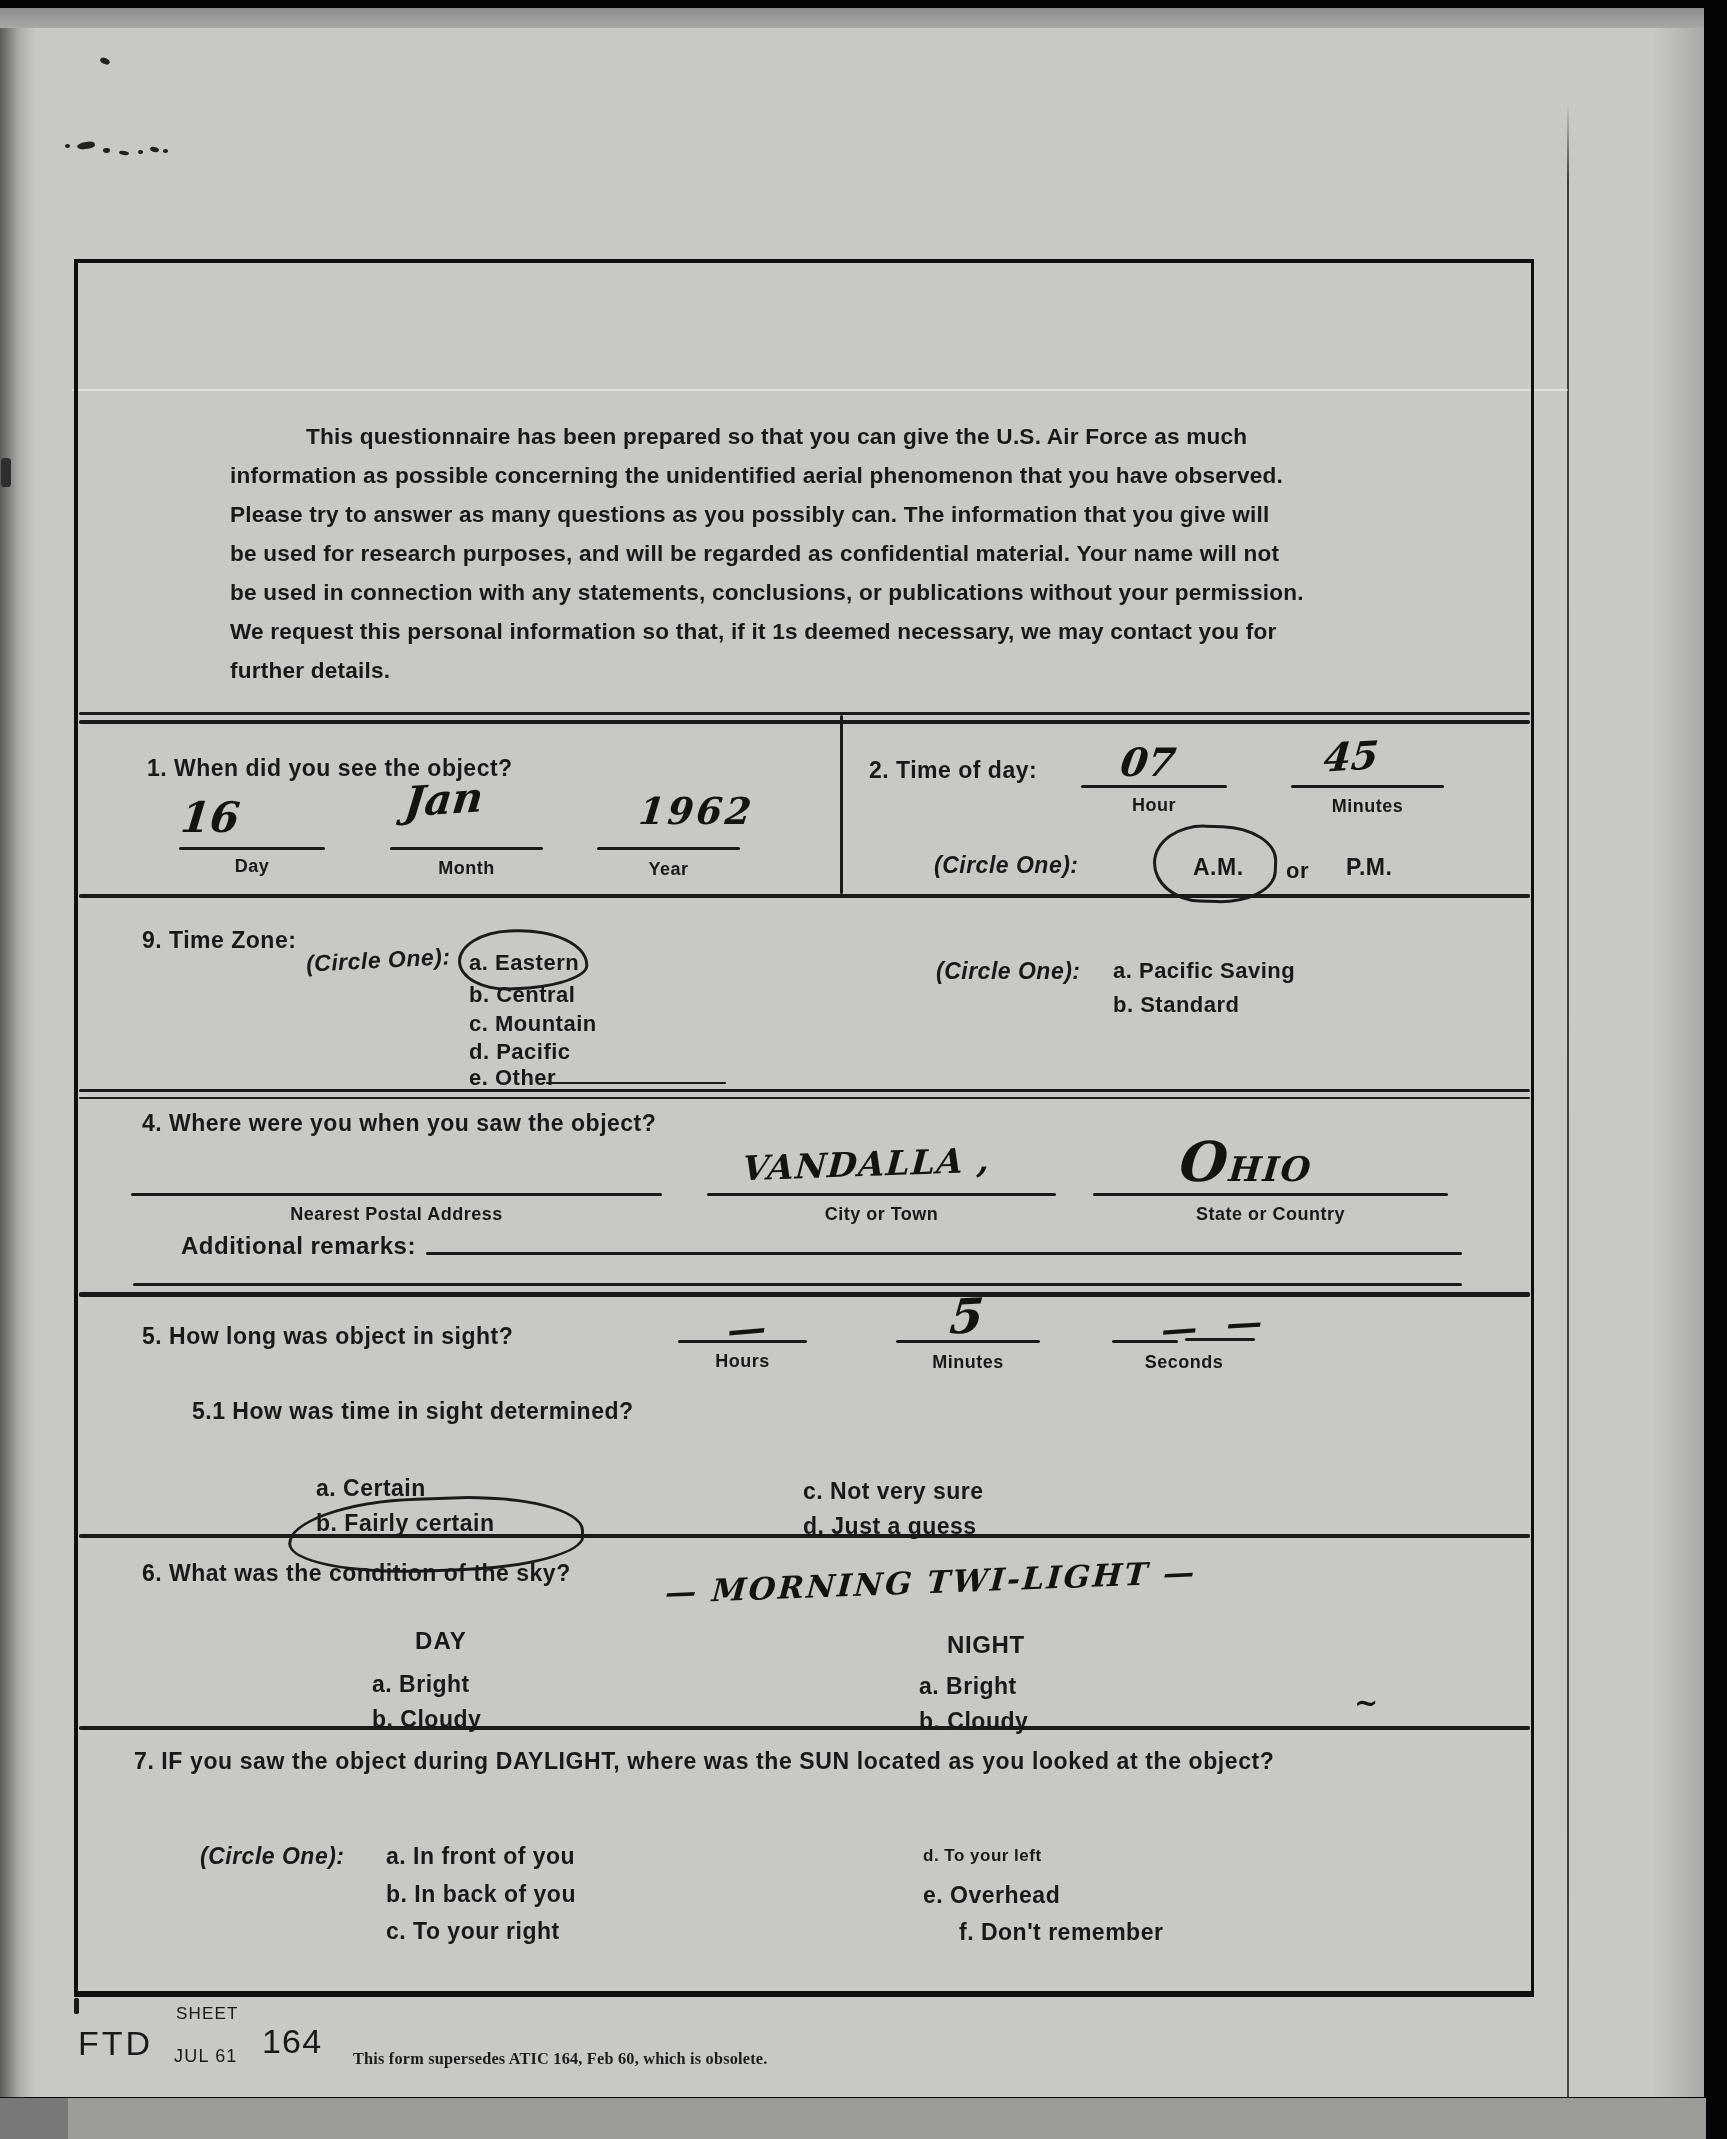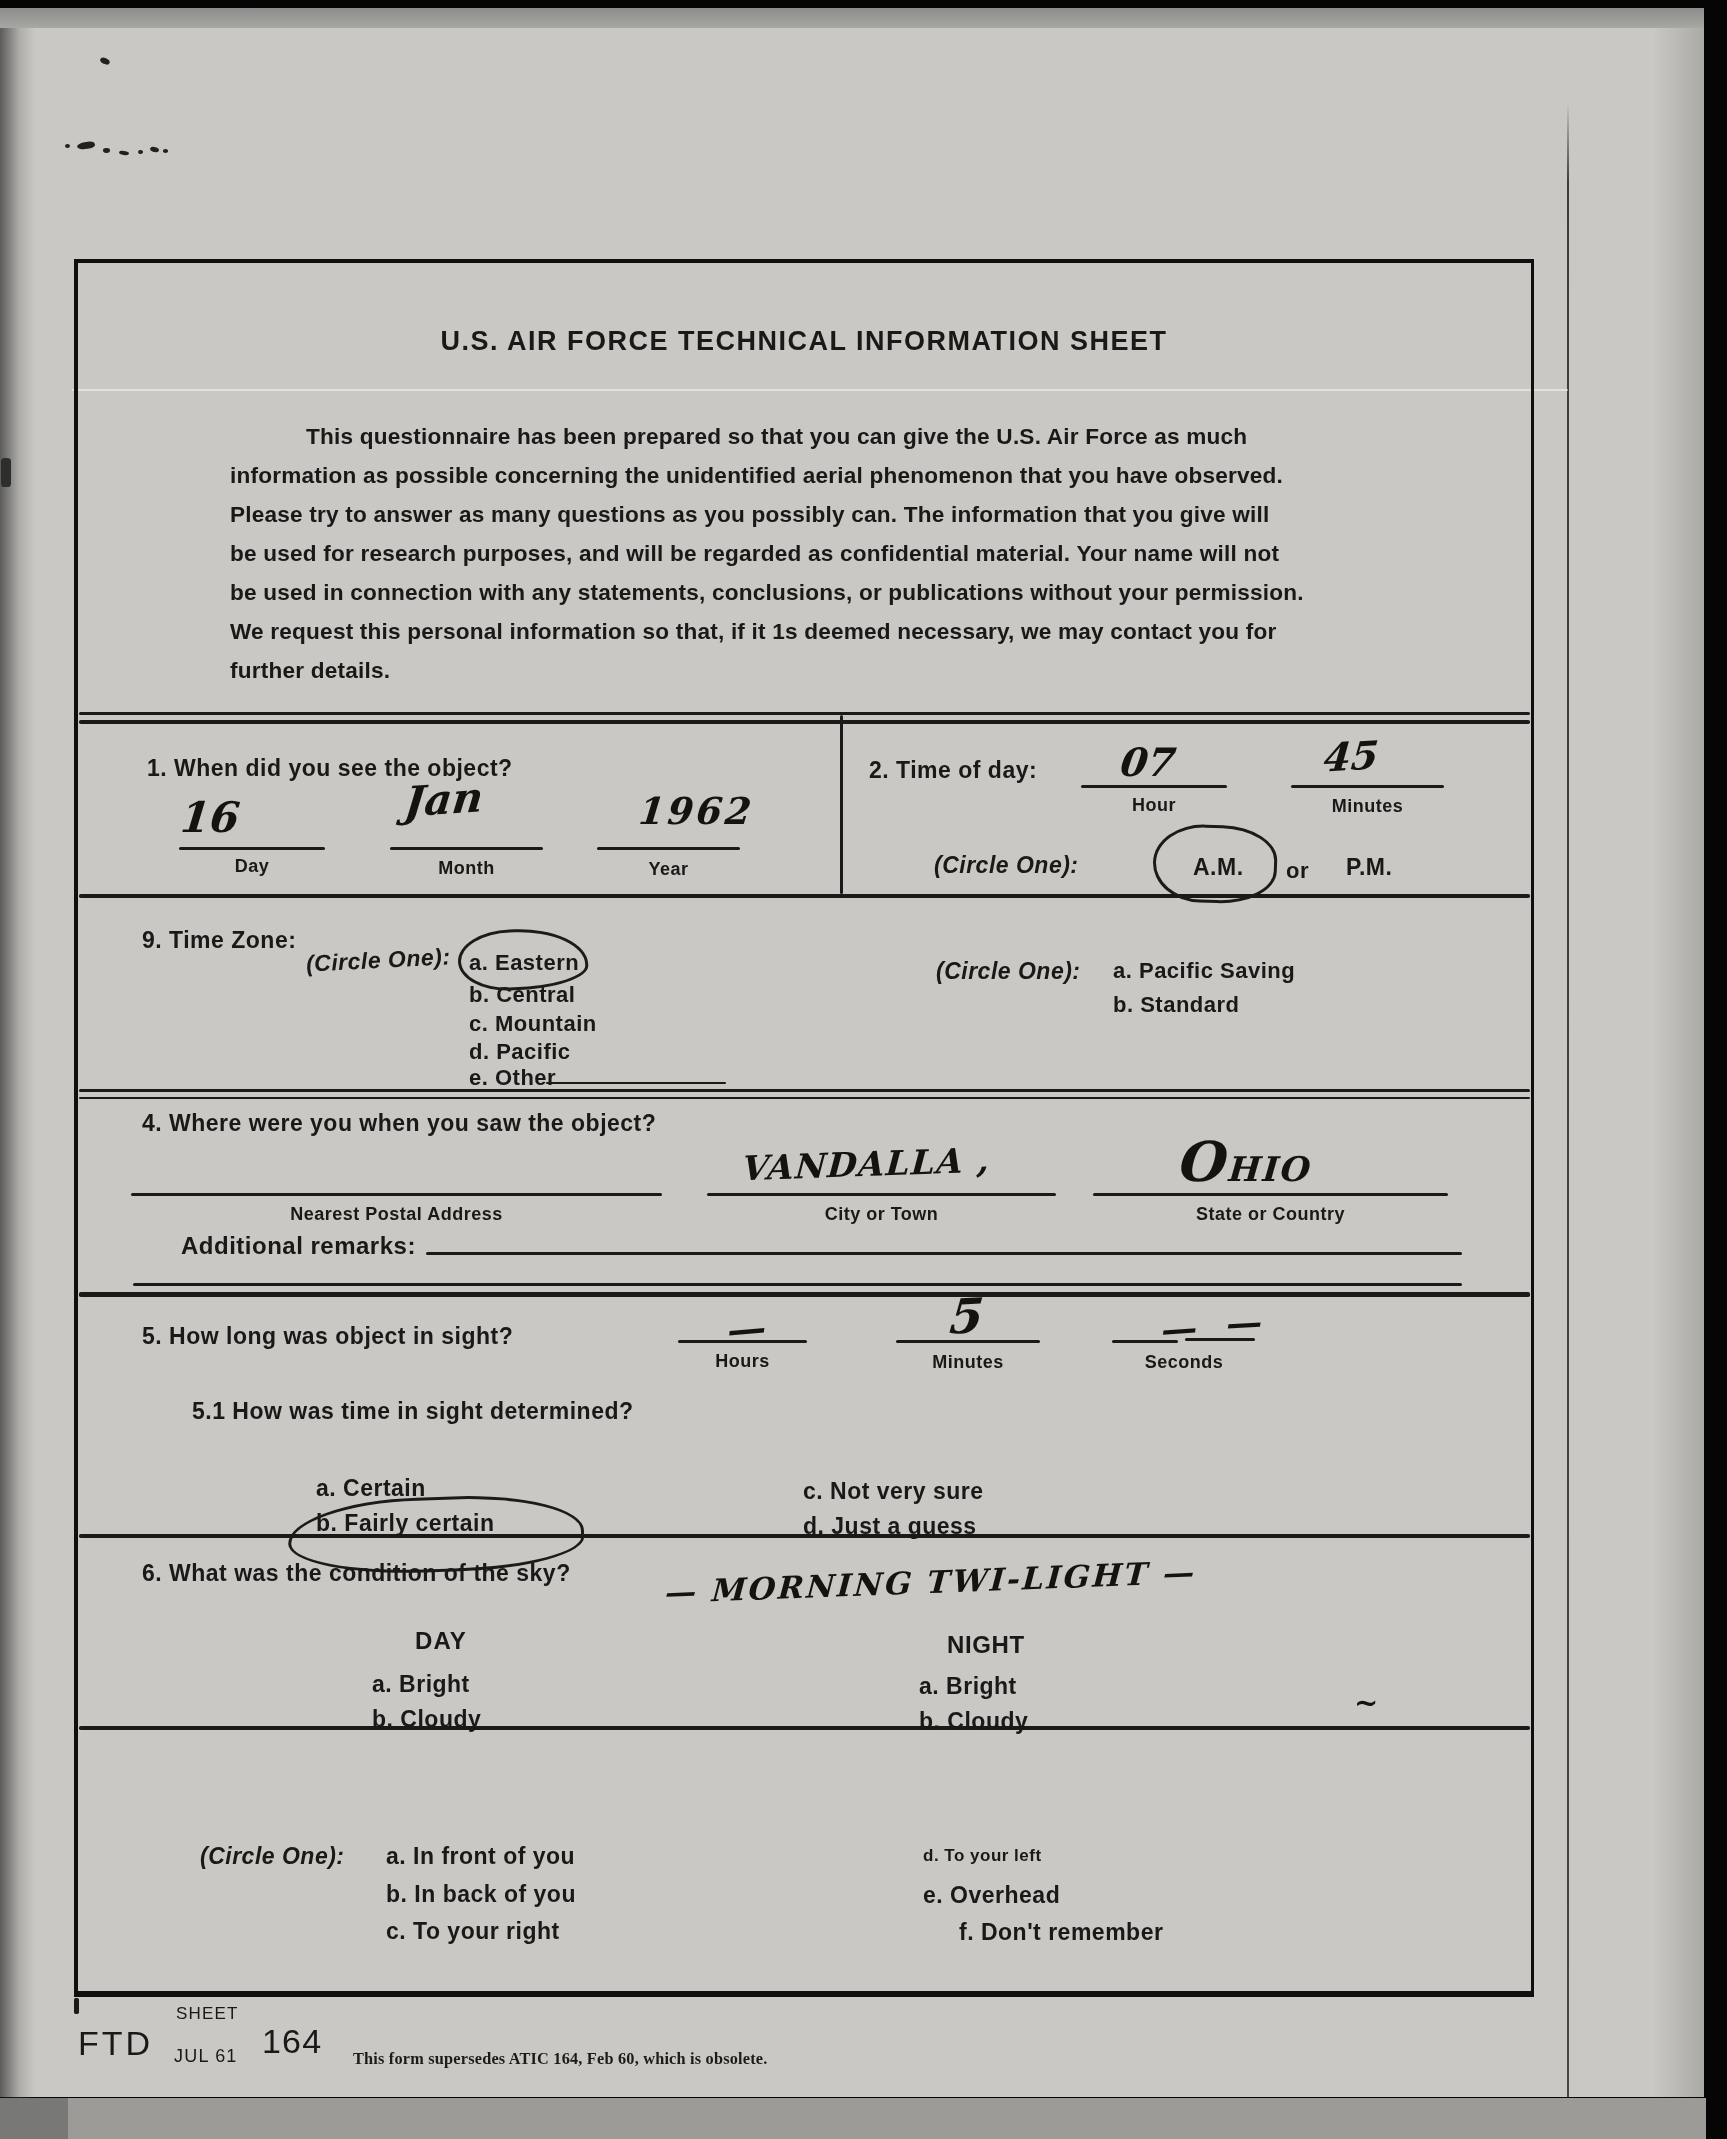--- a/index.html
+++ b/index.html
@@ -49,21 +49,20 @@
   <div class="abs rule" style="left:79px;top:712px;width:1451px;height:3px;"></div>
   <div class="abs rule" style="left:79px;top:720px;width:1451px;height:3.6px;"></div>
   <div class="abs rule" style="left:79px;top:894px;width:1451px;height:3.6px;"></div>
   <div class="abs rule" style="left:79px;top:1089px;width:1451px;height:3px;"></div>
   <div class="abs rule" style="left:79px;top:1097px;width:1451px;height:2.4px;"></div>
   <div class="abs rule" style="left:79px;top:1292px;width:1451px;height:4.8px;"></div>
   <div class="abs rule" style="left:79px;top:1534px;width:1451px;height:3.6px;"></div>
   <div class="abs rule" style="left:79px;top:1726px;width:1451px;height:4.2px;"></div>
   <div class="abs rule" style="left:840px;top:715px;width:3px;height:179px;"></div>
 
-  <div class="abs print c" style="left:74px;top:326px;width:1460px;font-size:27px;letter-spacing:1.5px;">U.S. AIR FORCE TECHNICAL INFORMATION SHEET</div>
   <div id="intro" class="abs print" style="left:230px;top:417px;width:1200px;font-size:22.6px;line-height:39px;text-indent:76px;letter-spacing:0.2px;">This questionnaire has been prepared so that you can give the U.S. Air Force as much
 information as possible concerning the unidentified aerial phenomenon that you have observed.
 Please try to answer as many questions as you possibly can.  The information that you give will
 be used for research purposes, and will be regarded as confidential material.  Your name will not
 be used in connection with any statements, conclusions, or publications without your permission.
 We request this personal information so that, if it 1s deemed necessary, we may contact you for
 further details.</div>
 
   <div class="abs print" style="left:147px;top:756px;font-size:23px;">1.  When did you see the object?</div>
   <div class="abs hw" style="left:181px;top:797px;font-size:42px;transform:skewX(-6deg);">16</div>
@@ -137,20 +136,21 @@
   <div class="abs print" style="left:142px;top:1561px;font-size:23px;">6.  What was the condition of the sky?</div>
   <div class="abs hw" style="left:666px;top:1567px;font-size:31px;letter-spacing:2.4px;transform:skewX(-6deg) rotate(-2.2deg);">— MORNING TWI-LIGHT —</div>
   <div class="abs print" style="left:415px;top:1628px;font-size:24px;letter-spacing:1.2px;">DAY</div>
   <div class="abs print" style="left:947px;top:1632px;font-size:24px;letter-spacing:0.6px;">NIGHT</div>
   <div class="abs print" style="left:372px;top:1672px;font-size:23px;">a.  Bright</div>
   <div class="abs print" style="left:372px;top:1707px;font-size:23px;">b.  Cloudy</div>
   <div class="abs print" style="left:919px;top:1674px;font-size:23px;">a.  Bright</div>
   <div class="abs print" style="left:919px;top:1709px;font-size:23px;">b.  Cloudy</div>
   <div class="abs hw" style="left:1354px;top:1689px;font-size:29px;font-weight:900;">~</div>
 
+  <div class="abs print" style="left:134px;top:1749px;width:1387px;font-size:23px;letter-spacing:0.6px;">7.  IF you saw the object during DAYLIGHT, where was the SUN located as you looked at the object?</div>
   <div class="abs print it" style="left:200px;top:1844px;font-size:23px;">(Circle One):</div>
   <div class="abs print" style="left:386px;top:1844px;font-size:23px;">a.  In front of you</div>
   <div class="abs print" style="left:386px;top:1882px;font-size:23px;">b.  In back of you</div>
   <div class="abs print" style="left:386px;top:1919px;font-size:23px;">c.  To your right</div>
   <div class="abs print" style="left:923px;top:1846px;font-size:17px;">d.  To your left</div>
   <div class="abs print" style="left:923px;top:1883px;font-size:23px;">e.  Overhead</div>
   <div class="abs print" style="left:923px;top:1920px;font-size:23px;margin-left:36px;">f.  Don't remember</div>
 
   <div class="abs print" style="left:78px;top:2024px;font-size:34px;letter-spacing:3px;font-weight:400;">FTD</div>
   <div class="abs print" style="left:176px;top:2004px;font-size:17px;letter-spacing:1.2px;font-weight:400;">SHEET</div>

